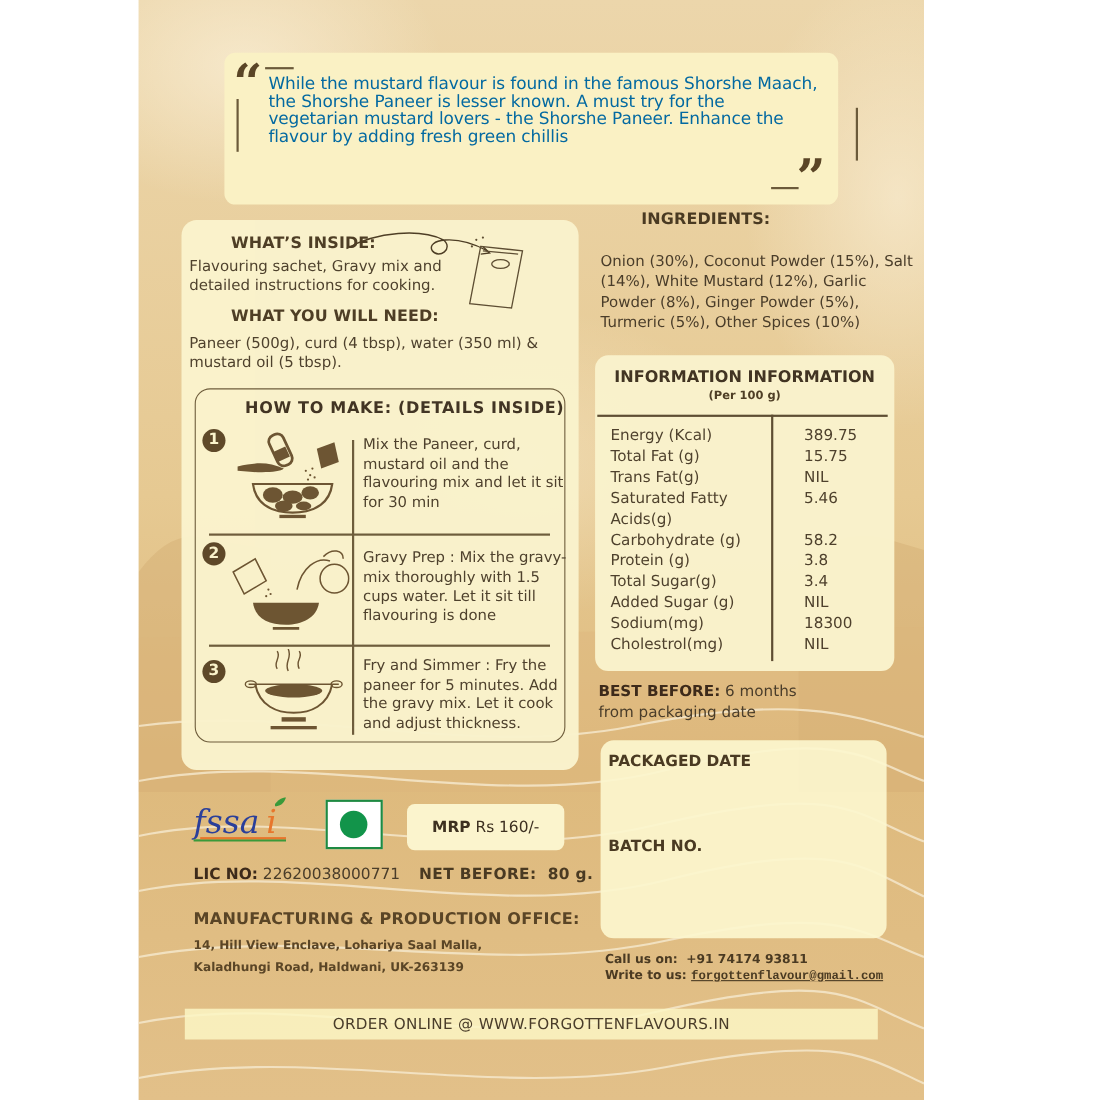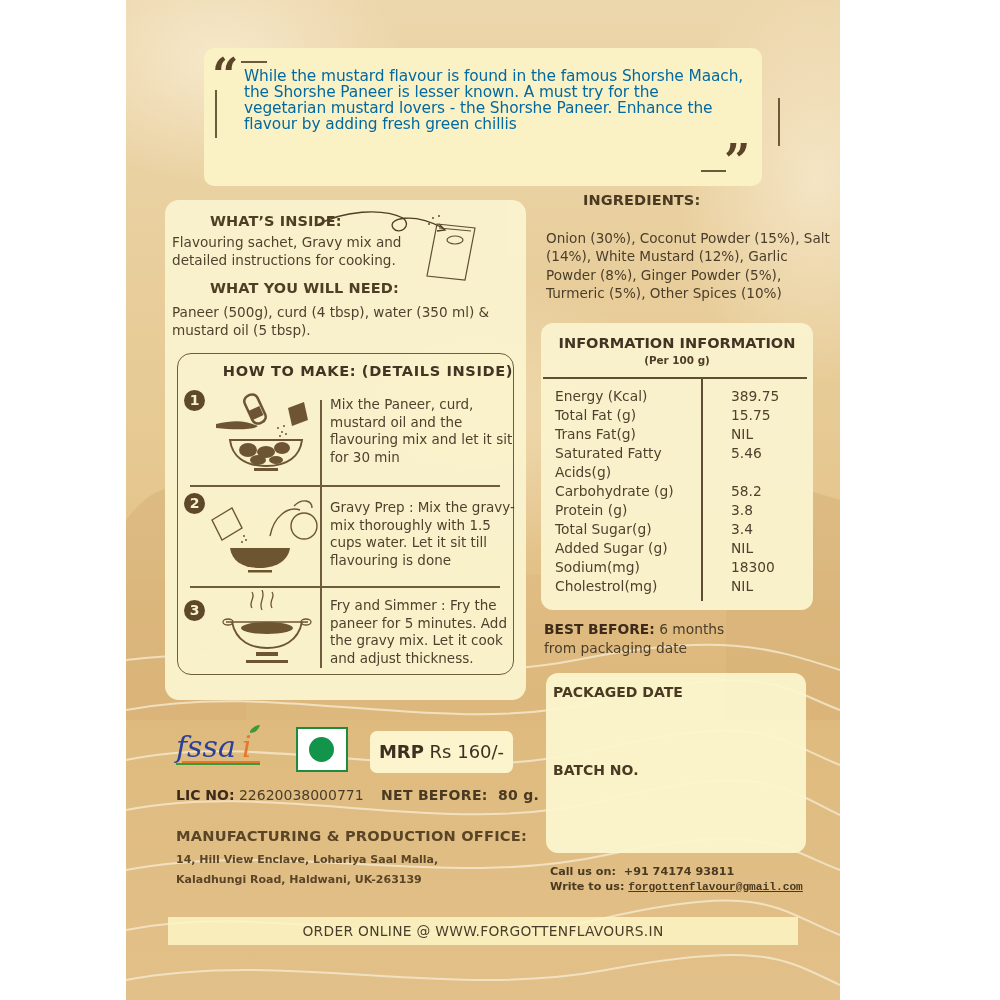--- a/index.html
+++ b/index.html
@@ -78,21 +78,21 @@
   .pack-card { left: 420px; top: 673px; width: 260px; height: 180px; border-radius: 12px; background: rgba(252,246,206,0.92); }
   .pack-label { position: absolute; left: 7px; font-weight: bold; font-size: 14px; color: #4a3a22; }
 
   .contact { position: absolute; left: 424px; top: 865px; font-size: 11.2px; font-weight: bold; line-height: 14.5px; color: #4a3a22; }
   .contact u { font-weight: bold; font-family: Liberation Mono, monospace; }
 
   
   .fssai { position: absolute; left: 48px; top: 723px; width: 90px; height: 48px; }
   .veg-mark { position: absolute; left: 170px; top: 727px; width: 52px; height: 45px; border: 2.5px solid #1e8a42; background: #fff; }
   .veg-dot { position: absolute; left: 11px; top: 8px; width: 25px; height: 25px; border-radius: 50%; background: #12944a; }
-  .mrp { position: absolute; left: 244px; top: 731px; width: 143px; height: 42px; border-radius: 7px; background: #fbf4cd; text-align: center; line-height: 42px; font-size: 18px; color: #3d3020; }
+  .mrp { position: absolute; left: 244px; top: 731px; width: 143px; height: 42px; border-radius: 7px; background: #fbf4cd; text-align: center; line-height: 42px; font-size: 14px; color: #3d3020; }
   .mrp b { font-weight: bold; }
   .lic { position: absolute; left: 50px; top: 787px; font-size: 14px; color: #4a3d2a; }
   .lic b { color: #3d2a1a; }
   .netw { position: absolute; left: 255px; top: 787px; font-size: 14px; font-weight: bold; color: #4a3a22; letter-spacing: 0.3px; }
   .mfg-title { position: absolute; left: 50px; top: 827px; font-size: 14.6px; font-weight: bold; color: #5a4526; letter-spacing: 0.2px; }
   .mfg-addr { position: absolute; left: 50px; top: 850px; font-size: 11px; font-weight: bold; line-height: 20px; color: #5a4526; }
 
   .order-bar { position: absolute; left: 42px; top: 917px; width: 630px; height: 28px; background: rgba(252,246,196,0.85); text-align: center; line-height: 28px; font-size: 13.8px; color: #4a3d2a; letter-spacing: 0.3px; }
 </style>
 </head>

